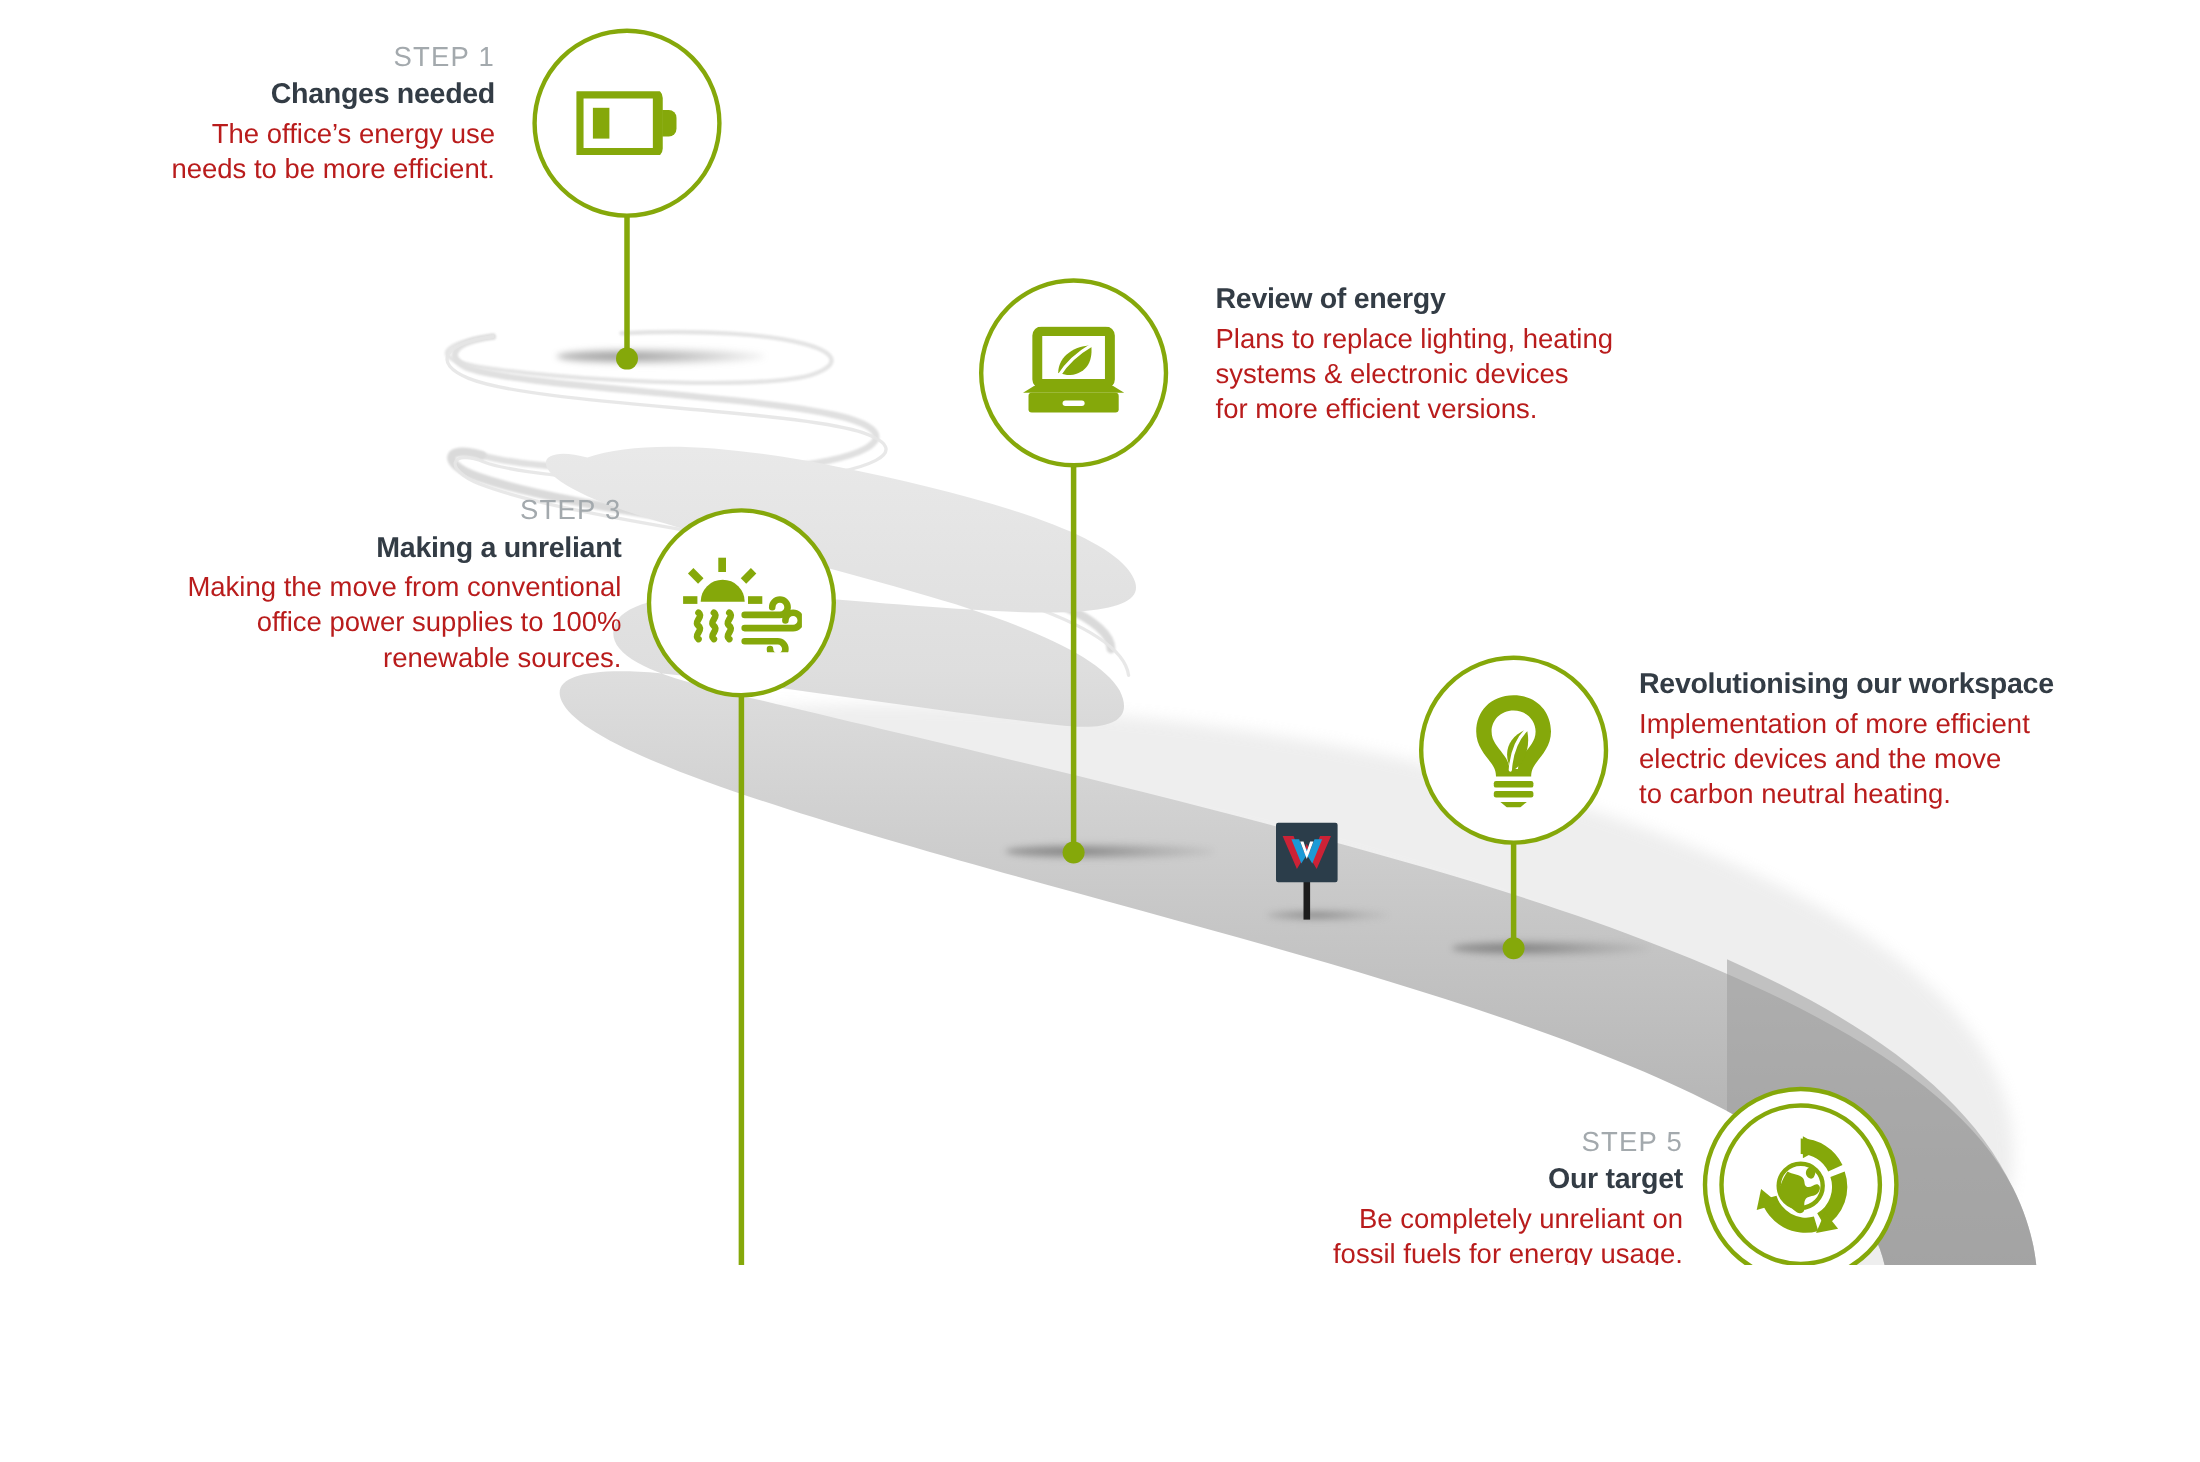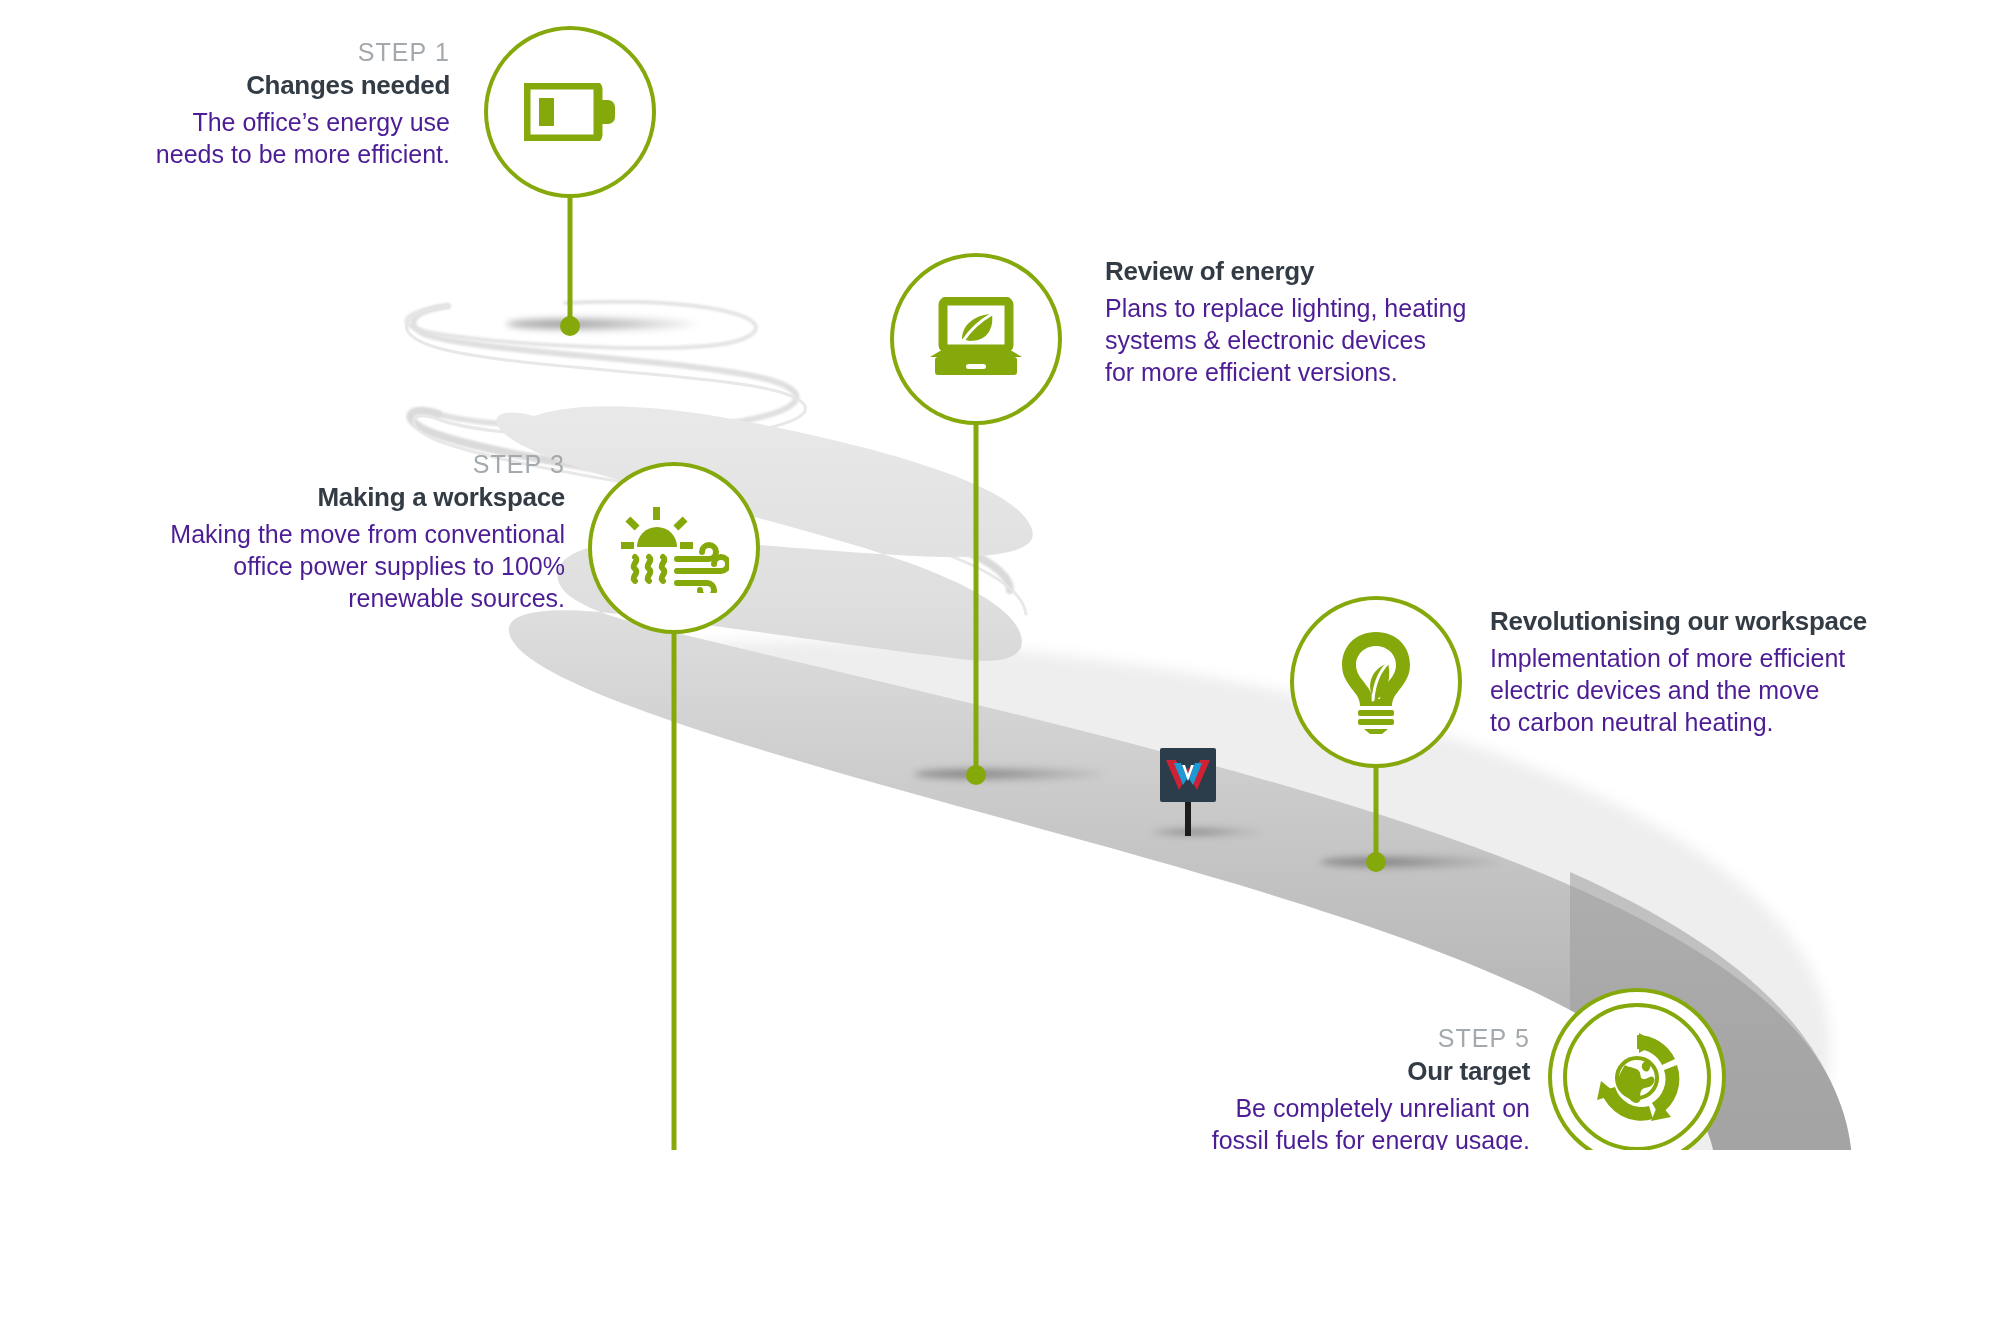--- a/index.html
+++ b/index.html
@@ -47,21 +47,21 @@
     font-size: 26px;
     font-weight: 700;
     color: #333c45;
     margin: 0 0 8px 0;
     letter-spacing: -0.3px;
     white-space: nowrap;
   }
   .step-desc {
     font-size: 25px;
     font-weight: 400;
-    color: #4c1d95;
+    color: #b91c1c;
     line-height: 1.28;
     white-space: pre-line;
   }
 
   
   .marker {
     position: absolute;
   }
   .marker .bubble {
     position: absolute;
@@ -267,21 +267,21 @@
           <rect x="40" y="67" width="20" height="5" rx="2.5" fill="#ffffff"></rect>
           <path d="M 36 42 C 36 26 52 17 66 17 C 68 33 60 44 44 44 Z" fill="#85a80a"></path>
           <path d="M 66 17 C 54 24 44 33 37 44" stroke="#ffffff" stroke-width="3" fill="none" stroke-linecap="round"></path>
         </svg>
       </span>
     </div>
   </div>
 
   <div class="step-text align-right" style="left: 140px; top: 452px; width: 425px;">
     <div class="step-label">STEP 3</div>
-    <div class="step-title">Making a workspace</div>
+    <div class="step-title">Making a unreliant</div>
     <div class="step-desc">Making the move from conventional
 office power supplies to 100%
 renewable sources.</div>
   </div>
 
   <div class="marker" style="left: 588px; top: 462px; width: 172px; height: 290px;">
     <div class="pin-shadow" style="width: 180px; top: 707px; margin-left: -58px;"></div>
     <div class="stem" style="top: 168px; height: 546px;"></div>
     <div class="pin-dot" style="top: 706px;"></div>
     <div class="bubble" style="width: 172px; height: 172px;">

